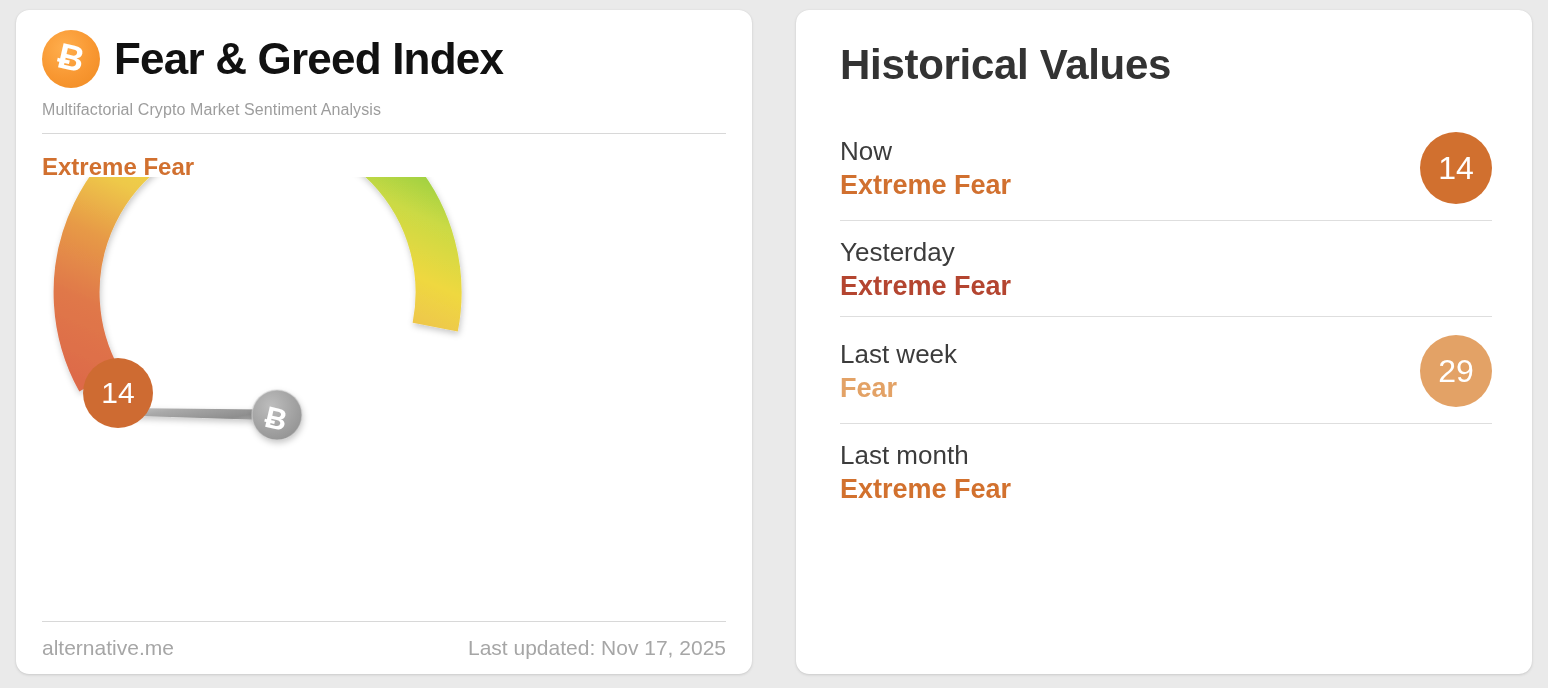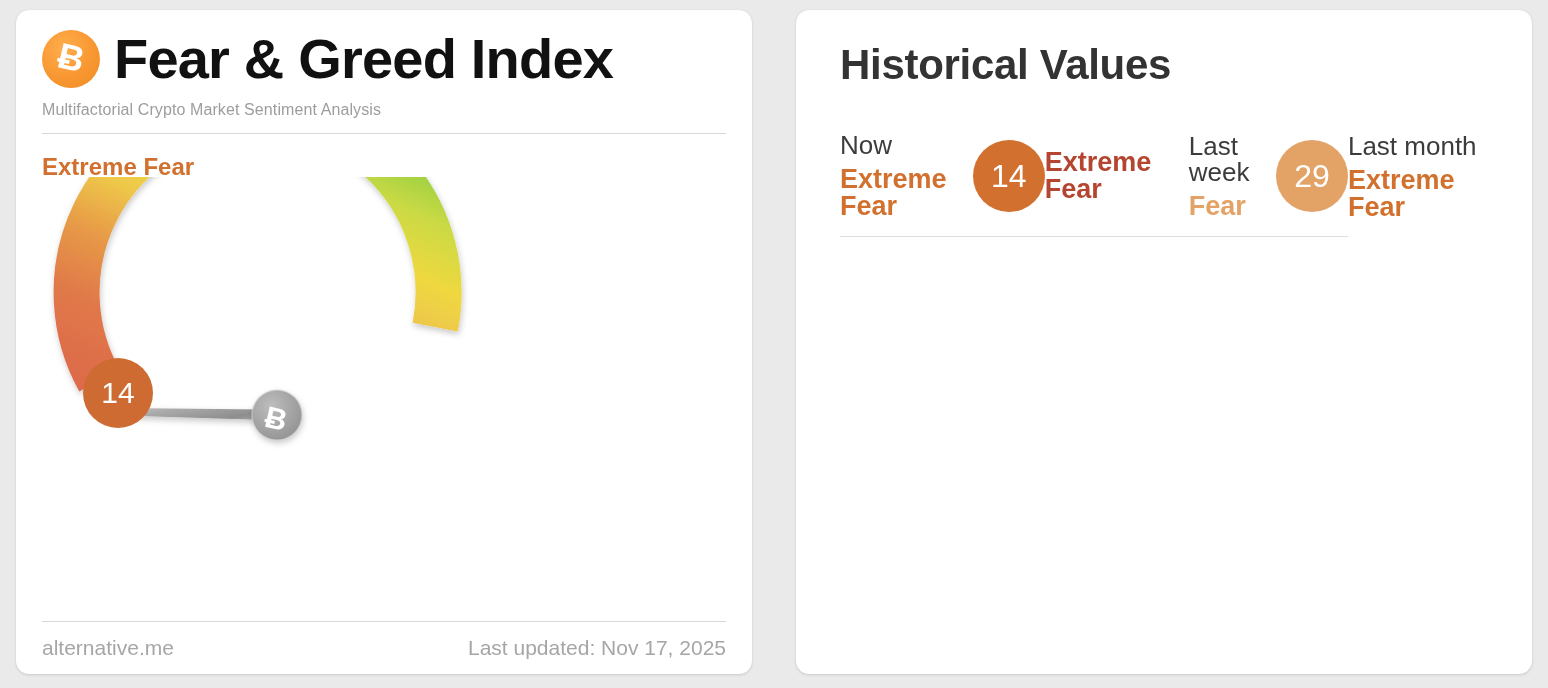--- a/index.html
+++ b/index.html
@@ -44,21 +44,21 @@
     width: 58px; height: 58px; border-radius: 50%;
     background: radial-gradient(circle at 38% 32%, #ffae4d 0%, #f89731 55%, #ef8a22 100%);
     display: flex; align-items: center; justify-content: center;
     flex: 0 0 auto;
   }
   .btc-logo span {
     color: #ffffff; font-size: 36px; font-weight: 700; line-height: 1;
     transform: rotate(13deg); margin-top: -2px;
   }
   .hdr-title {
-    font-size: 56px; font-weight: 700; color: #111111;
+    font-size: 44px; font-weight: 700; color: #111111;
     letter-spacing: -0.8px; line-height: 1;
   }
   .hdr-sub {
     margin-top: 13px;
     font-size: 16px; color: #9d9d9d; font-weight: 400;
     letter-spacing: 0.1px;
   }
   .rule { height: 1px; background: #d8d8d8; margin: 14px 0 0 0; }
 
   
@@ -88,21 +88,21 @@
     margin-top: 14px;
     font-size: 21px; color: #a6a6a6;
   }
 
   
   .hist-title {
     font-size: 42px; font-weight: 700; color: #333333;
     letter-spacing: -0.3px; line-height: 1;
     margin-bottom: 28px;
   }
-  .hist-list { display: flex; flex-direction: row; }
+  .hist-list { display: flex; flex-direction: column; }
   .hist-row {
     display: flex; align-items: center; justify-content: space-between;
     padding: 18px 0 16px 0;
     border-bottom: 1px solid #dedede;
   }
   .hist-row:last-child { border-bottom: none; }
   .hist-text { display: flex; flex-direction: column; gap: 8px; }
   .hist-period { font-size: 26px; color: #3c3c3c; font-weight: 400; line-height: 1; }
   .hist-class { font-size: 27px; font-weight: 700; line-height: 1; }
   .hist-badge {
@@ -197,20 +197,21 @@
           <div class="hist-period">Now</div>
           <div class="hist-class" style="color: rgb(209, 112, 47);">Extreme Fear</div>
         </div>
         <div class="hist-badge" style="background: rgb(209, 112, 47);">
           <span>14</span>
         </div>
       </div>
 
       <div class="hist-row">
         <div class="hist-text">
+          <div class="hist-period">Yesterday</div>
           <div class="hist-class" style="color: rgb(180, 69, 48);">Extreme Fear</div>
         </div>
       </div>
 
       <div class="hist-row">
         <div class="hist-text">
           <div class="hist-period">Last week</div>
           <div class="hist-class" style="color: rgb(227, 162, 102);">Fear</div>
         </div>
         <div class="hist-badge" style="background: rgb(227, 162, 102);">

